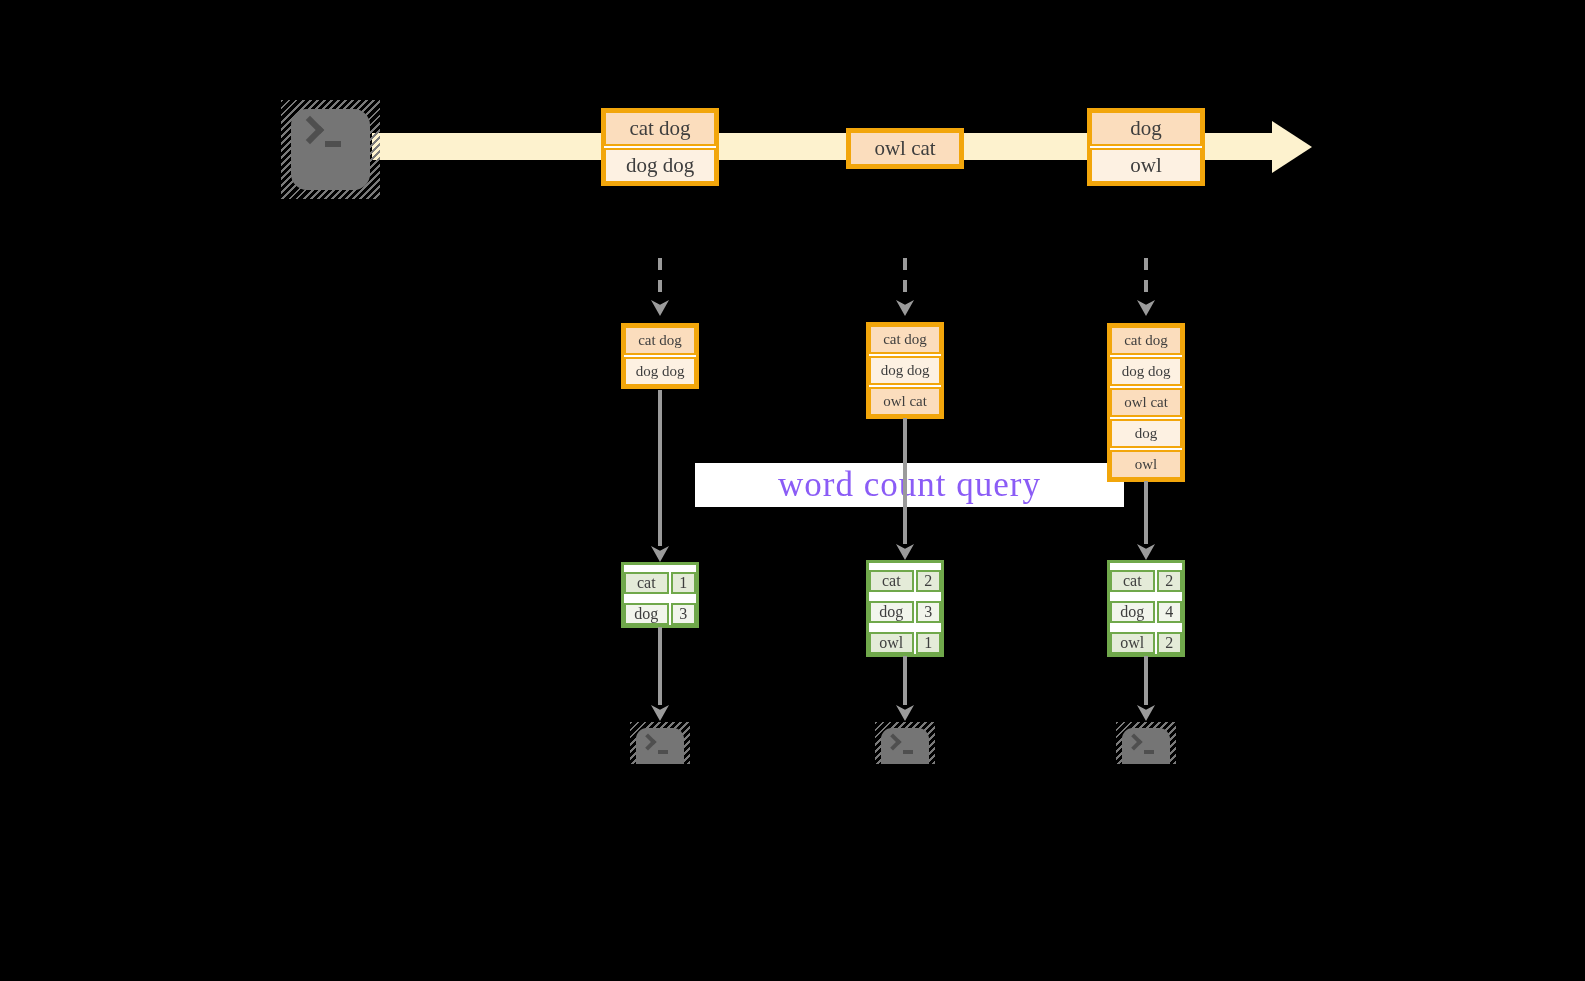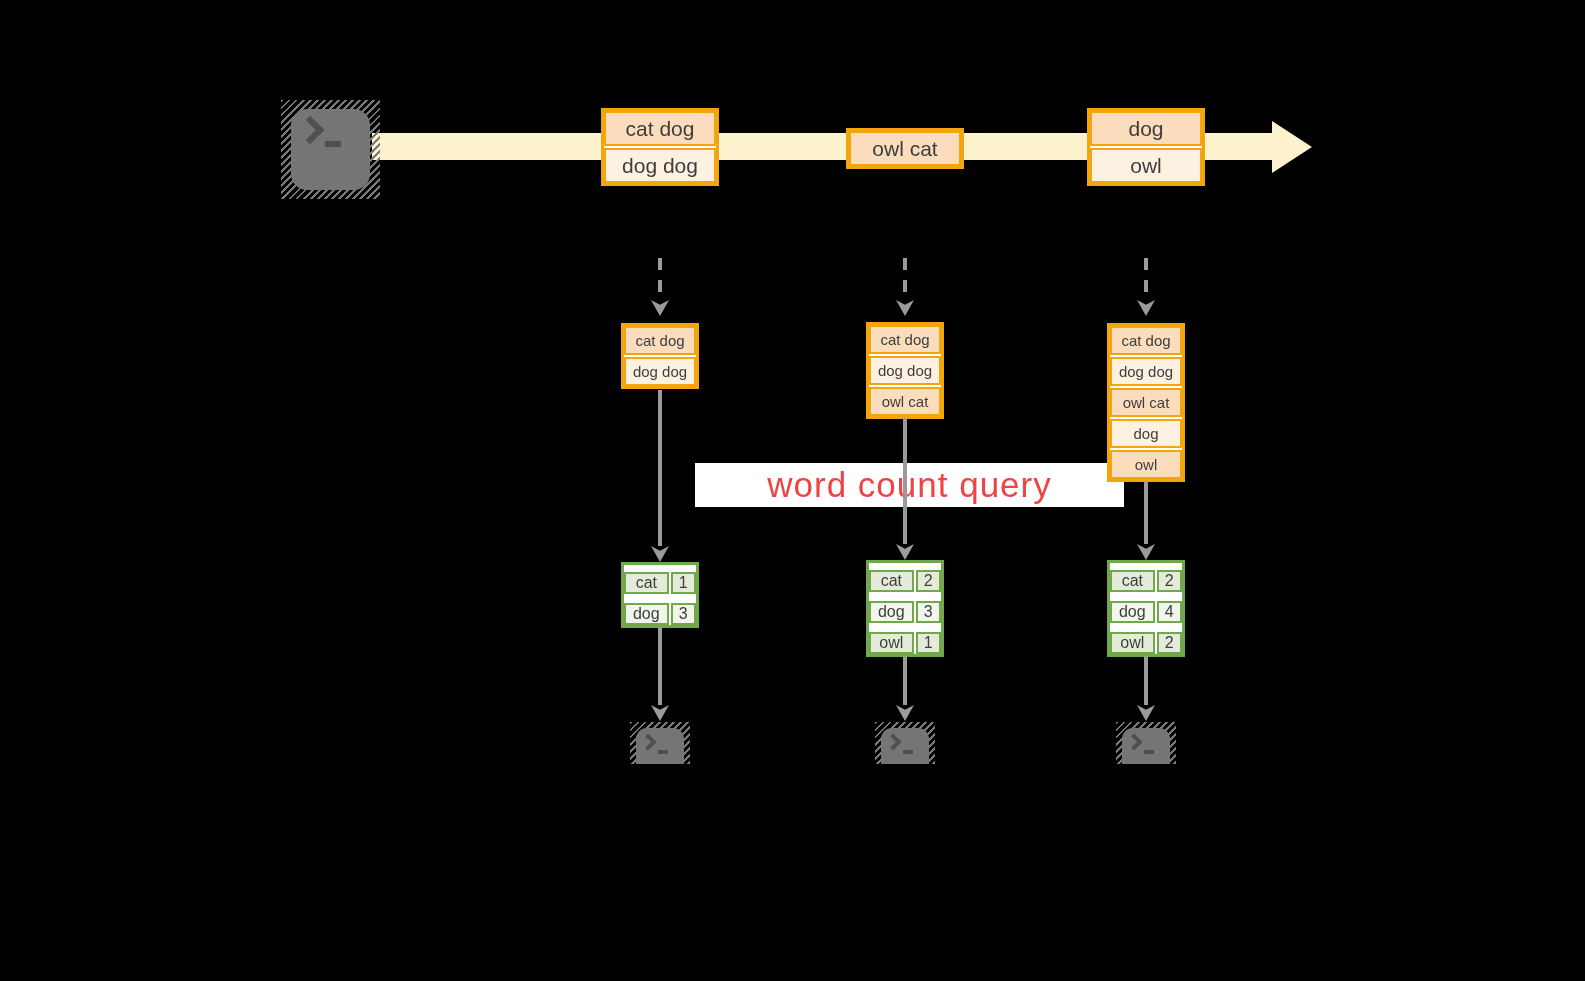--- a/index.html
+++ b/index.html
@@ -11,21 +11,21 @@
     --lite:#F2F5EC;
     --band:#FDF2CE;
     --arrow:#9B9B9B;
     --term:#757575;
     --termdk:#4F4F4F;
     --text:#3E3E3E;
   }
   html,body{margin:0;padding:0;background:#000;}
   .canvas{
     position:relative;width:1585px;height:764px;background:#000;overflow:hidden;
-    font-family:Liberation Sans, sans-serif;color:var(--text);
+    font-family:Liberation Serif, serif;color:var(--text);
   }
   
   .stream-band{position:absolute;left:372px;top:133px;width:902px;height:27px;background:var(--band);z-index:0;}
   .stream-head{position:absolute;left:1272px;top:121px;width:40px;height:52px;background:var(--band);
     clip-path:polygon(0 0,100% 50%,0 100%);z-index:0;}
   
   .obox{position:absolute;background:#fff;border:3px solid var(--orange);box-sizing:border-box;
     display:flex;flex-direction:column;gap:2px;z-index:2;}
   .ocell{border:2px solid var(--orange);box-sizing:border-box;display:flex;align-items:center;
     justify-content:center;color:var(--text);}
@@ -47,21 +47,21 @@
   .lite{background:var(--lite);}
   
   .v-arrow{position:absolute;width:18px;display:flex;flex-direction:column;align-items:center;z-index:3;}
   .v-arrow .line{width:4px;flex:1;background:var(--arrow);}
   .v-arrow.dashed .line{background:repeating-linear-gradient(to bottom,var(--arrow) 0 12px,transparent 12px 22px);}
   .v-arrow .head{flex:none;width:18px;height:16px;background:var(--arrow);
     clip-path:polygon(0 0,50% 30%,100% 0,50% 100%);}
   
   .banner{position:absolute;left:695px;top:463px;width:429px;height:44px;background:#fff;z-index:1;
     display:flex;align-items:center;justify-content:center;}
-  .banner span{font-size:35px;font-weight:400;color:#ef4444;letter-spacing:1px;}
+  .banner span{font-size:35px;font-weight:400;color:#8b5cf6;letter-spacing:1px;}
   
   .term{position:absolute;z-index:2;
     background:repeating-linear-gradient(135deg,#7a7a7a 0 2px,transparent 2px 5px);}
   .term-body{position:absolute;background:var(--term);}
   .term-lg .term-body{inset:9px 10px;border-radius:16px;}
   .term-sm .term-body{inset:6px;border-radius:11px;}
   .term-gt{position:absolute;border:0 solid var(--termdk);transform:rotate(45deg);}
   .term-lg .term-gt{left:9px;top:11px;width:14px;height:14px;border-top-width:6px;border-right-width:6px;}
   .term-sm .term-gt{left:6px;top:8px;width:8px;height:8px;border-top-width:4px;border-right-width:4px;}
   .term-us{position:absolute;background:var(--termdk);}

